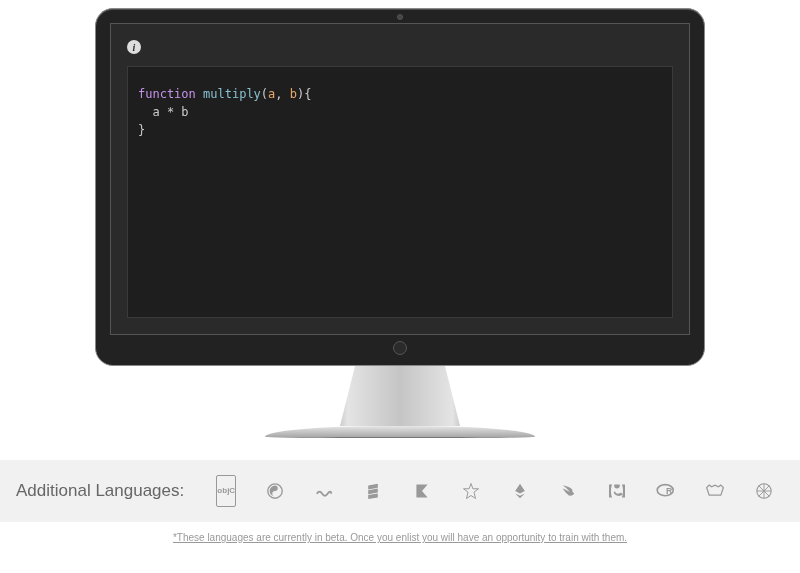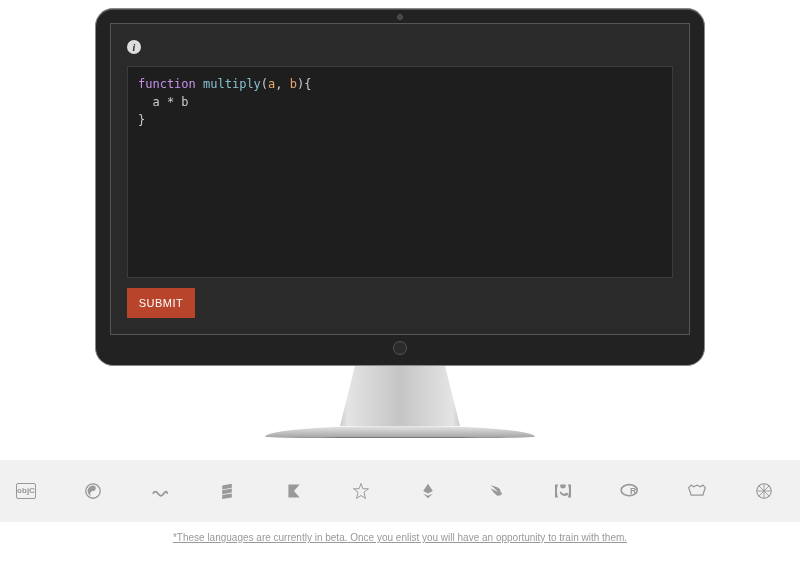--- a/index.html
+++ b/index.html
@@ -58,21 +58,21 @@
     display: flex;
     align-items: center;
     justify-content: center;
     font-style: italic;
     font-family: Georgia, serif;
   }
   .code-block {
     background: #1e1e1e;
     border: 1px solid #3a3a3a;
     flex: 1;
-    padding: 8px 10px;
+    padding: 18px 10px;
     font-family: Menlo, Consolas, monospace;
     font-size: 12px;
     line-height: 1.5;
     color: #ccc;
     white-space: pre;
     overflow: hidden;
   }
   .tok-kw  { color: #c792ea; }
   .tok-fn  { color: #88c0d0; }
   .tok-arg { color: #e8a96d; }
@@ -129,21 +129,21 @@
   }
   .lang-icons {
     flex: 1;
     display: flex;
     align-items: center;
     justify-content: space-between;
     color: #999;
     padding-right: 10px;
   }
   .lang-ico {
-    width: 20px; height: 16px;
+    width: 20px; height: 32px;
     display: flex;
     align-items: center;
     justify-content: center;
     font-size: 16px;
   }
   .objc {
     font-size: 8px;
     font-weight: bold;
     border: 1px solid #999;
     border-radius: 2px;
@@ -164,29 +164,29 @@
 <div class="monitor-wrap">
   <div class="monitor">
     <div class="camera"></div>
     <div class="screen">
       <div class="prompt-row">
         <span class="info-icon">i</span>
       </div>
       <div class="code-block"><span class="tok-kw">function</span> <span class="tok-fn">multiply</span><span class="tok-br">(</span><span class="tok-arg">a</span><span class="tok-br">, </span><span class="tok-arg">b</span><span class="tok-br">)</span><span class="tok-br">{</span>
 <span>  a * b</span>
 <span class="tok-br">}</span></div>
-      <button class="submit-btn">SUBMIT</button>
     </div>
     <div class="monitor-button"></div>
   </div>
   <div class="stand"></div>
   <div class="stand-base"></div>
 </div>
 
 <div class="lang-bar">
+  <span class="lang-title">Additional Languages:</span>
   <div class="lang-icons">
     <span class="lang-ico objc">objC</span>
     <span class="lang-ico">
       <svg viewBox="0 0 20 20" width="18" height="18">
           <circle cx="10" cy="10" r="8" fill="none" stroke="#999" stroke-width="1.5"></circle>
           <path d="M10 4a6 6 0 0 0 0 12 3 3 0 0 1 0-6 3 3 0 0 0 0-6z" fill="#999"></path>
         </svg>
     </span>
     <span class="lang-ico">
       <svg viewBox="0 0 20 20" width="18" height="18">

